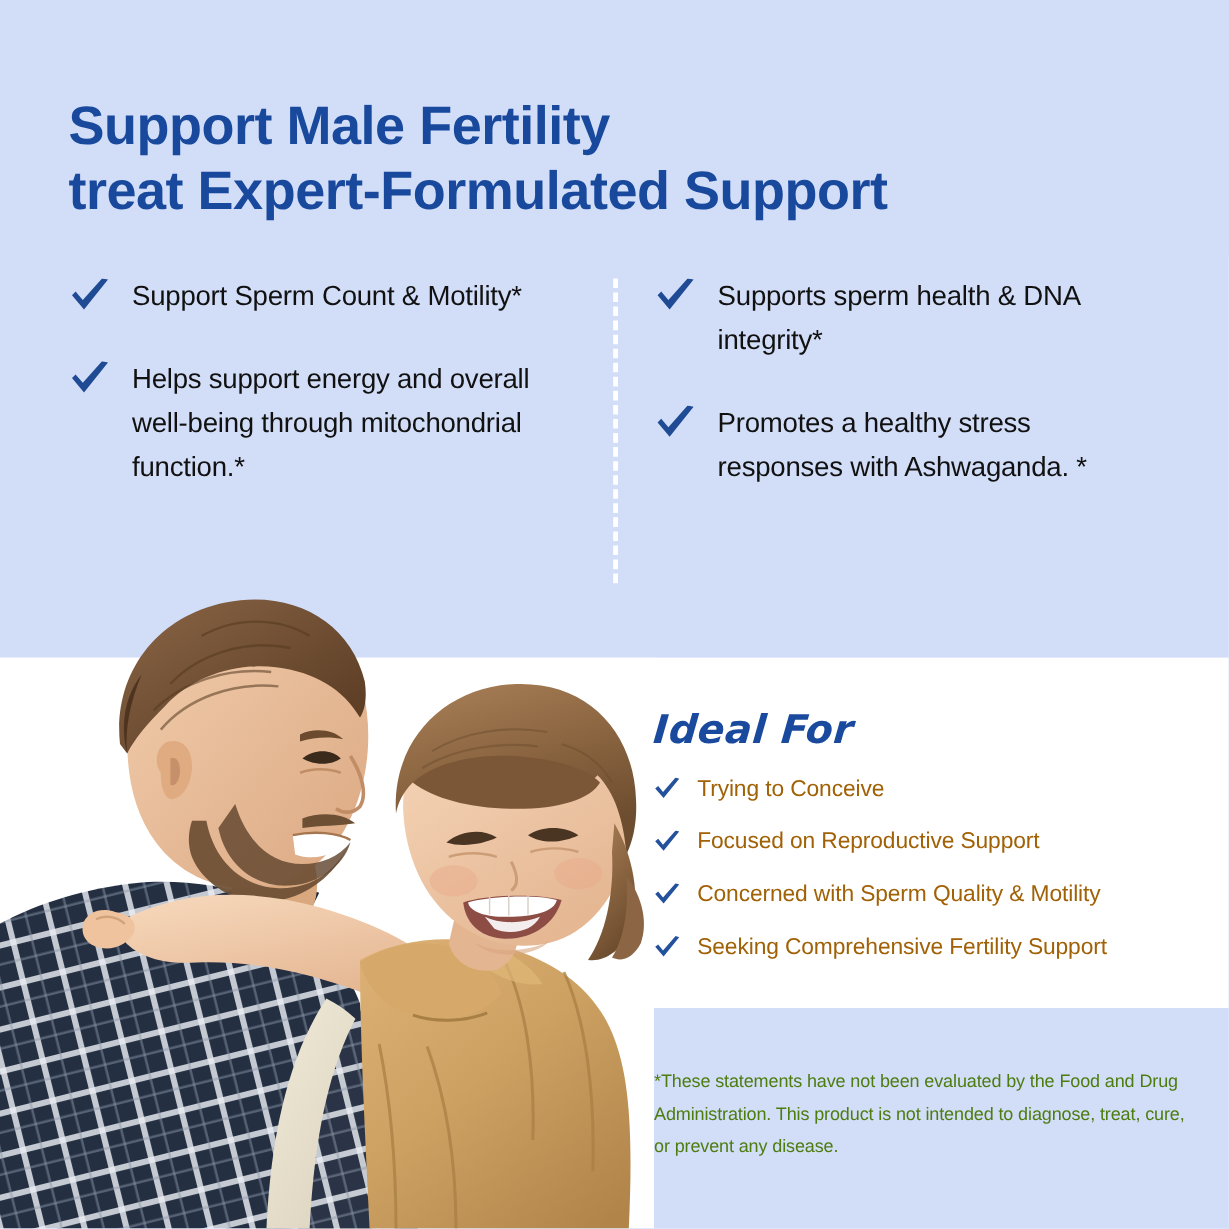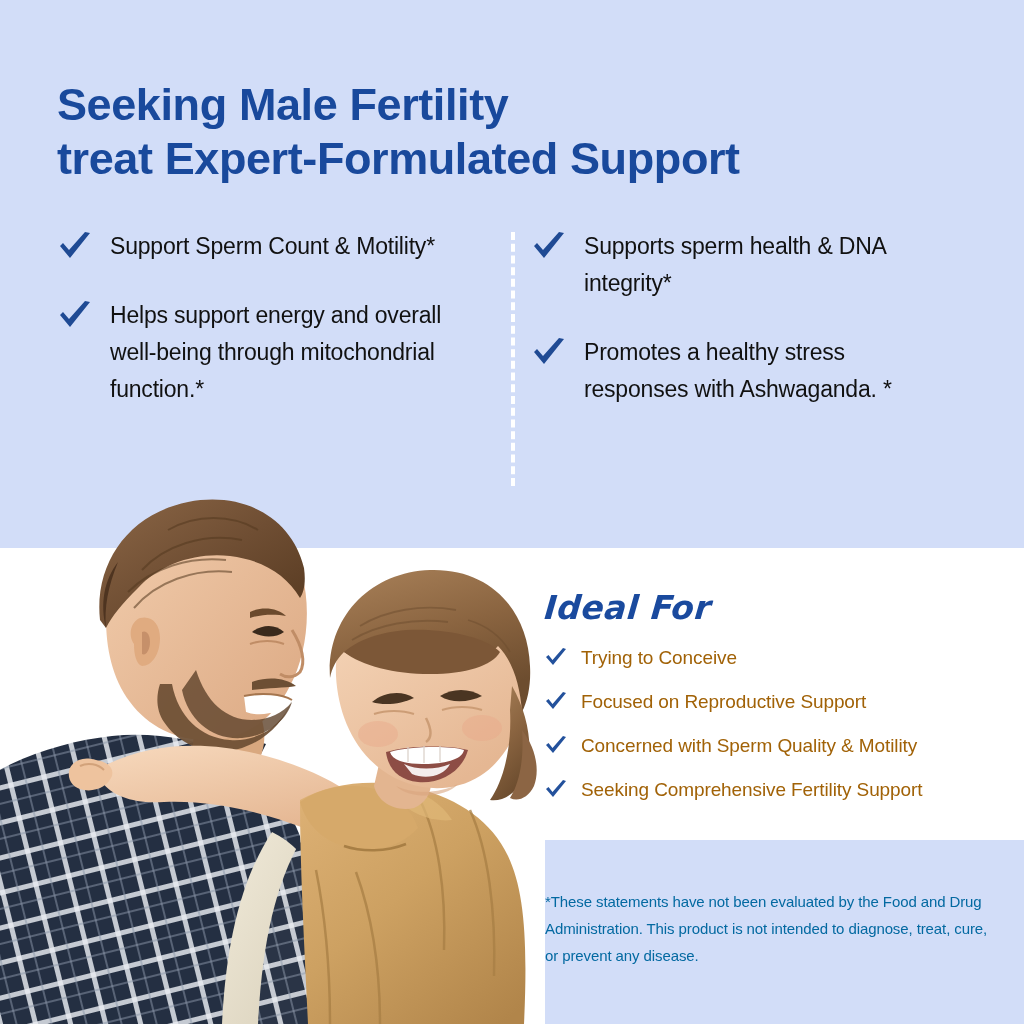--- a/index.html
+++ b/index.html
@@ -20,21 +20,21 @@
     position:absolute;left:57px;top:48px;width:880px;
     color:#19499c;font-weight:700;font-size:45px;line-height:54px;
     letter-spacing:-0.4px;
   }
   .headline .l2{display:block;}
 
   
   .features{position:absolute;left:55px;top:228px;width:930px;height:262px;}
   .col{position:absolute;top:0;width:420px;}
   .col-left{left:0;}
-  .col-right{left:474px;}
+  .col-right{left:488px;}
   .feat{position:relative;padding-left:55px;margin-bottom:32px;}
   .feat .txt{
     color:#111111;font-size:23px;line-height:37px;font-weight:400;
     letter-spacing:-0.2px;
   }
   .chk-lg{position:absolute;left:3px;top:4px;width:34px;height:30px;}
   .chk-lg svg{display:block;width:34px;height:30px;}
 
   .divider{
     position:absolute;left:511px;top:232px;width:0;height:254px;
@@ -53,21 +53,21 @@
   .ideal-list li{
     position:relative;padding-left:38px;margin-bottom:20px;
     color:#a16207;font-size:19px;line-height:24px;letter-spacing:-0.1px;
   }
   .chk-sm{position:absolute;left:2px;top:2px;width:22px;height:20px;}
   .chk-sm svg{display:block;width:22px;height:20px;}
 
   
   .disclaimer{
     position:absolute;left:545px;top:888px;width:455px;
-    color:#0369a1;font-size:15px;line-height:27px;letter-spacing:-0.1px;
+    color:#4d7c0f;font-size:15px;line-height:27px;letter-spacing:-0.1px;
   }
 
   
   .photo{position:absolute;left:0;top:470px;width:545px;height:554px;overflow:hidden;}
   .photo svg{display:block;width:545px;height:554px;}
 </style>
 </head>
 <body>
 
 <div class="canvas">
@@ -250,21 +250,21 @@
           <line x1="424" y1="276" x2="424" y2="293"></line>
           <line x1="440" y1="276" x2="440" y2="292"></line>
         </g>
 
         <path d="M396 316 C412 324 440 324 458 314 C446 328 410 330 396 316 Z" fill="#d9a57f" opacity="0.6"></path>
       </g>
     </svg>
   </div>
 
   <h1 class="headline">
-    <span>Seeking Male Fertility</span>
+    <span>Support Male Fertility</span>
     <span class="l2">treat Expert-Formulated Support</span>
   </h1>
 
   <div class="features">
 
     <div class="col col-left">
       <div class="feat">
         <span class="chk-lg">
           <svg viewBox="0 0 34 30">
               <path d="M2 14 L12 26 L32 1 L27 0 L11 18 L5 11 Z" fill="#1f4a94"></path>

